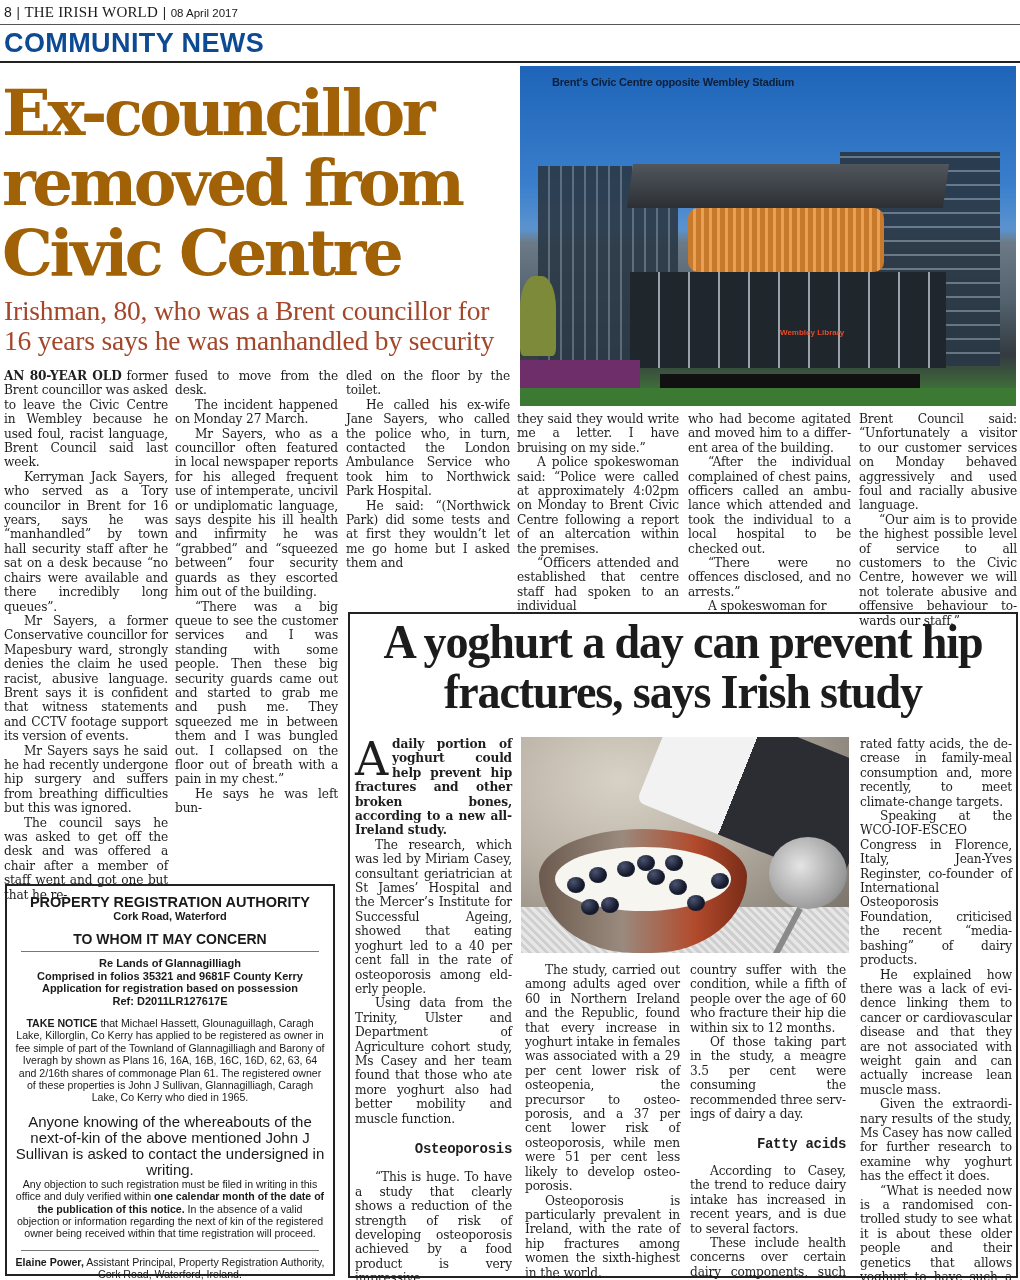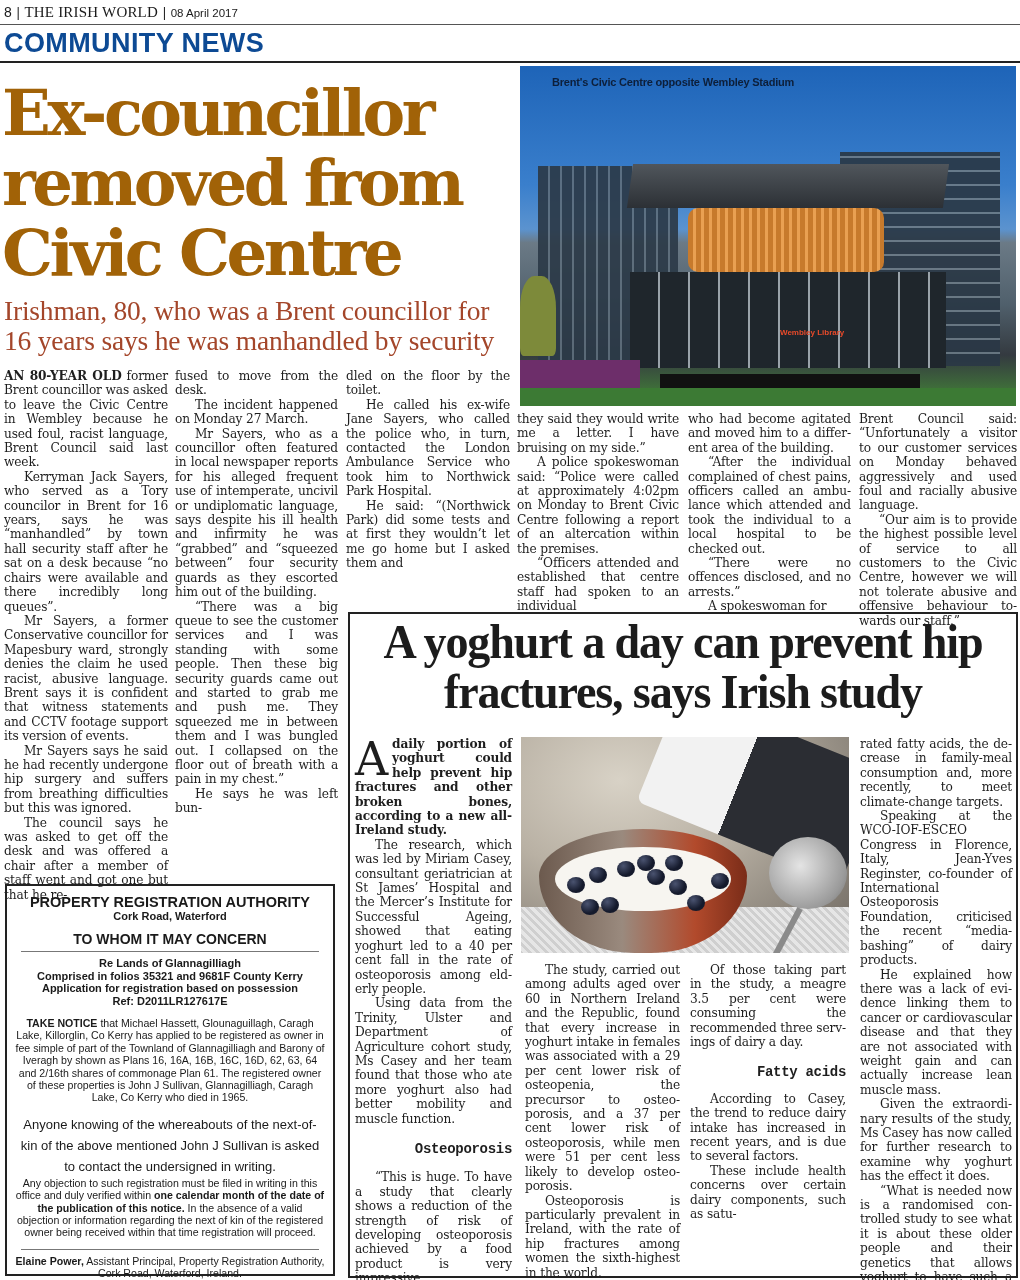--- a/index.html
+++ b/index.html
@@ -36,21 +36,21 @@
   .col p.noindent { text-indent: 0; }
   .col b { font-weight: bold; }
 
   .notice { position: absolute; left: 5px; top: 884px; width: 330px; height: 392px; border: 2px solid #222; font-family: "Liberation Sans", sans-serif; color: #1a1a1a; text-align: center; padding: 8px 8px; }
   .notice .n-title { font-weight: bold; font-size: 14.5px; line-height: 16px; }
   .notice .n-addr { font-weight: bold; font-size: 11px; line-height: 13px; }
   .notice .n-concern { font-weight: bold; font-size: 14px; line-height: 16px; margin-top: 8px; }
   .notice hr { border: 0; border-top: 1.5px solid #777; margin: 4px 6px 5px; }
   .notice .n-re { font-weight: bold; font-size: 11px; line-height: 12.5px; }
   .notice .n-body { font-size: 10.6px; line-height: 12.4px; margin-top: 10px; }
-  .notice .n-body2 { font-size: 13px; line-height: 21px; margin-top: 10px; }
+  .notice .n-body2 { font-size: 15px; line-height: 16px; margin-top: 10px; }
   .notice .n-sign { font-size: 10.6px; line-height: 12.4px; }
 
   .yog-box { position: absolute; left: 348px; top: 612px; width: 670px; height: 666px; border: 2px solid #222; }
   .headline2 { position: absolute; left: 350px; top: 617px; width: 666px; text-align: center; font-family: "Liberation Serif", serif; font-size: 49px; line-height: 50px; letter-spacing: -1.2px; color: #1c1c1c; transform: scaleX(0.94); transform-origin: center top; }
   .dropcap { float: left; font-family: "DejaVu Serif", serif; font-size: 46px; line-height: 40px; margin: 2px 4px 0 0; font-weight: normal; }
   .subhead { font-family: Liberation Mono, monospace; font-weight: bold; font-size: 14px; text-align: right; margin: 16px 0 14px; text-indent: 0 !important; letter-spacing: -0.3px; }
 
   .photo2 { position: absolute; left: 521px; top: 737px; width: 328px; height: 216px; overflow: hidden;
     background: radial-gradient(ellipse at 30% 20%, #d8d2c6 0%, #b9b1a4 40%, #6b655e 100%); }
   .photo2 .towel { position: absolute; left: 130px; top: -10px; width: 220px; height: 120px; transform: rotate(22deg); background: linear-gradient(90deg, #f2f2f2 0 40%, #2b2d33 40% 100%); border-radius: 8px; }
@@ -175,20 +175,21 @@
 
 </div>
 
 <div class="col" style="left:525px; top:963px; width:155px;">
   <p>The study, carried out among adults aged over 60 in Northern Ireland and the Republic, found that every increase in yoghurt intake in females was asso­ciated with a 29 per cent lower risk of osteopenia, the precursor to osteo­porosis, and a 37 per cent lower risk of osteoporosis, while men were 51 per cent less likely to develop osteo­porosis.</p>
   <p>Osteoporosis is partic­ularly prevalent in Ireland, with the rate of hip frac­tures among women the sixth-highest in the world.</p>
   <p>It is estimated that 300,000 people across the</p>
 </div>
 
 <div class="col" style="left:690px; top:963px; width:156px;">
+  <p class="noindent">country suffer with the condition, while a fifth of people over the age of 60 who fracture their hip die within six to 12 months.</p>
   <p>Of those taking part in the study, a meagre 3.5 per cent were consuming the recommended three serv­ings of dairy a day.</p>
   <p class="subhead" style="margin:16px 0 12px">Fatty acids</p>
   <p>According to Casey, the trend to reduce dairy in­take has increased in re­cent years, and is due to several factors.</p>
   <p>These include health concerns over certain dairy components, such as satu-</p>
 </div>
 
 <div class="col" style="left:860px; top:737px; width:152px;">
   <p class="noindent">rated fatty acids, the de­crease in family-meal con­sumption and, more recently, to meet climate-change targets.</p>
   <p>Speaking at the WCO-IOF-ESCEO Congress in Florence, Italy, Jean-Yves Reginster, co-founder of International Osteoporosis Foundation, criticised the recent “media-bashing” of dairy products.</p>
   <p>He explained how there was a lack of evi­dence linking them to cancer or cardiovascular disease and that they are not associated with weight gain and can actu­ally increase lean muscle mass.</p>

